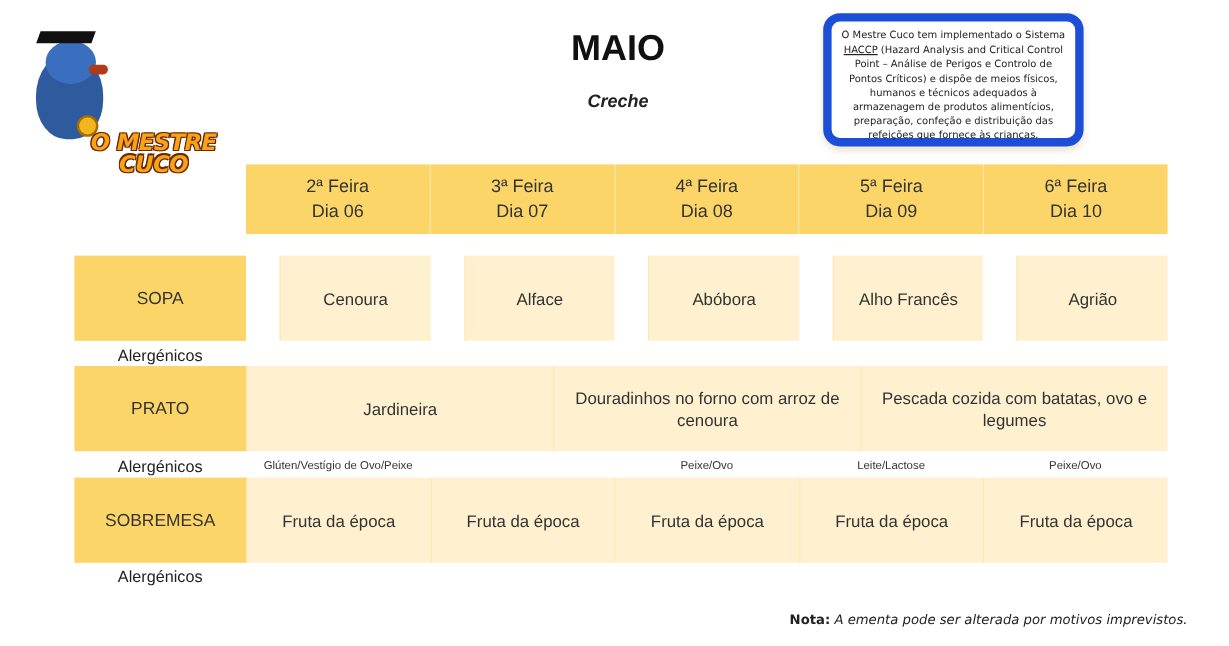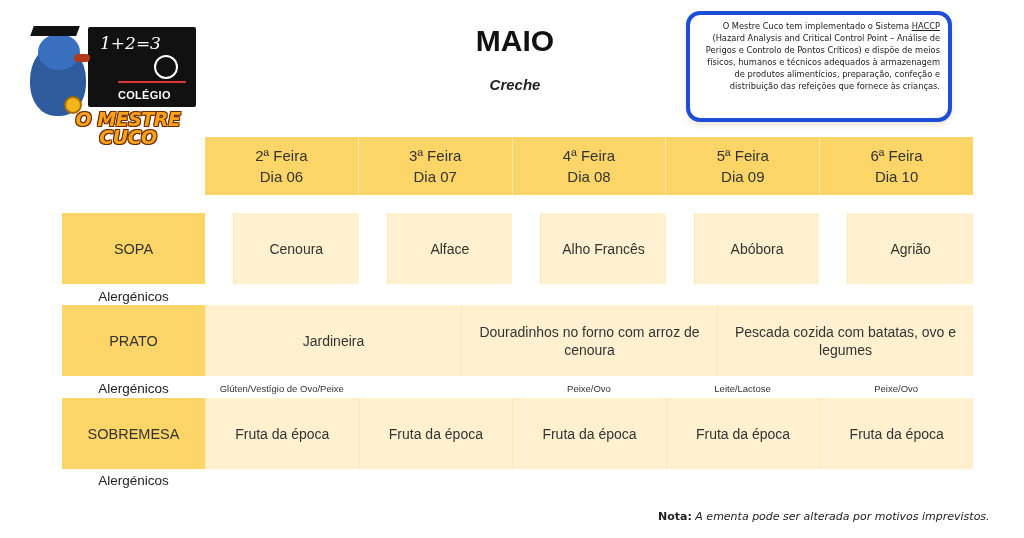--- a/index.html
+++ b/index.html
@@ -15,22 +15,22 @@
   .bird { position:absolute; left:12px; top:22px; width:56px; height:72px; background:#2e5a9e; border-radius:50% 50% 45% 45%; }
   .bird-head { position:absolute; left:20px; top:12px; width:42px; height:36px; background:#3a6fbf; border-radius:50%; }
   .cap { position:absolute; left:14px; top:4px; width:46px; height:10px; background:#111; transform:skewX(-20deg); }
   .beak { position:absolute; left:56px; top:32px; width:16px; height:8px; background:#b03a1a; border-radius:4px; }
   .pacifier { position:absolute; left:46px; top:74px; width:14px; height:14px; background:#f2b51c; border-radius:50%; border:2px solid #a86d00; }
   .logo-name { position:absolute; left:40px; top:88px; width:140px; text-align:center; font-family:"DejaVu Sans", sans-serif; font-weight:bold; font-style:italic; font-size:19px; line-height:18px; color:#f7a21a; text-shadow: -1px -1px 0 #6a2a00, 1px -1px 0 #6a2a00, -1px 1px 0 #6a2a00, 1px 1px 0 #6a2a00; letter-spacing:-0.5px; }
 
   .title { left:440px; top:24px; width:150px; text-align:center; font-size:30px; font-weight:bold; color:#111; }
   .subtitle { left:440px; top:76px; width:150px; text-align:center; font-size:15px; font-weight:bold; font-style:italic; color:#222; }
 
-  .haccp { left:686px; top:11px; width:266px; height:111px; border:4px solid #1d4ed8; border-radius:14px; background:#fff;
-           box-shadow: 0 3px 6px rgba(180,150,80,0.25); text-align:right; font-family:"DejaVu Sans", sans-serif; font-size:8.3px; line-height:11.9px; color:#222; padding:6px 8px 0 8px; box-sizing:border-box; }
+  .haccp { left:686px; top:11px; width:217px; height:111px; border:7px solid #1d4ed8; border-radius:14px; background:#fff;
+           box-shadow: 0 3px 6px rgba(180,150,80,0.25); text-align:center; font-family:"DejaVu Sans", sans-serif; font-size:8.3px; line-height:11.9px; color:#222; padding:6px 8px 0 8px; box-sizing:border-box; }
   .haccp u { text-decoration:underline; }
 
   
   .hdr-row { left:205px; top:137px; width:768px; height:58px; display:flex; }
   .hdr-cell { flex:1; background:#fcd569; border-right:1px solid #fde7a6; display:flex; flex-direction:column; align-items:center; justify-content:center; font-size:15px; line-height:21px; color:#333; }
   .hdr-cell:last-child { border-right:none; }
 
   .row { left:62px; width:911px; height:71px; display:flex; }
   .row .label { width:143px; background:#fcd569; display:flex; align-items:center; justify-content:center; font-size:14.5px; color:#333; }
   .row .cell { flex:1; background:#fff1cf; border-left:1px solid #fde7b3; display:flex; align-items:center; justify-content:center; text-align:center; font-size:14px; line-height:18px; color:#333; padding:0 4px; }
@@ -40,26 +40,20 @@
   .allergen-row .a-cell { flex:1; text-align:center; font-size:9.5px; color:#333; }
 
   .note { left:614px; top:510px; font-family:"DejaVu Sans", sans-serif; font-size:11px; color:#222; }
   .note b { font-weight:bold;margin-left:44px; }
   .note i { font-style:italic; }
 </style>
 </head>
 <body>
 
 <div class="abs logo">
-  <div class="board">
-    <span class="board-eq">1+2=3</span>
-    <span class="board-smile"></span>
-    <span class="board-line"></span>
-    <span class="board-colegio">COLÉGIO</span>
-  </div>
   <div class="bird"></div>
   <div class="bird-head"></div>
   <div class="cap"></div>
   <div class="beak"></div>
   <div class="pacifier"></div>
   <div class="logo-name">
     <div>O MESTRE</div>
     <div>CUCO</div>
   </div>
 </div>
@@ -91,22 +85,22 @@
   <div class="hdr-cell">
     <span>6ª Feira</span>
     <span>Dia 10</span>
   </div>
 </div>
 
 <div class="abs row" style="top:213px;gap:28px;">
   <div class="label">SOPA</div>
   <div class="cell">Cenoura</div>
   <div class="cell">Alface</div>
+  <div class="cell">Abóbora</div>
   <div class="cell">Alho Francês</div>
-  <div class="cell">Abóbora</div>
   <div class="cell">Agrião</div>
 </div>
 <div class="abs allergen-row" style="top:286px;">
   <div class="a-label">Alergénicos</div>
   <div class="a-cell"></div>
   <div class="a-cell"></div>
   <div class="a-cell"></div>
   <div class="a-cell"></div>
   <div class="a-cell"></div>
 </div>

